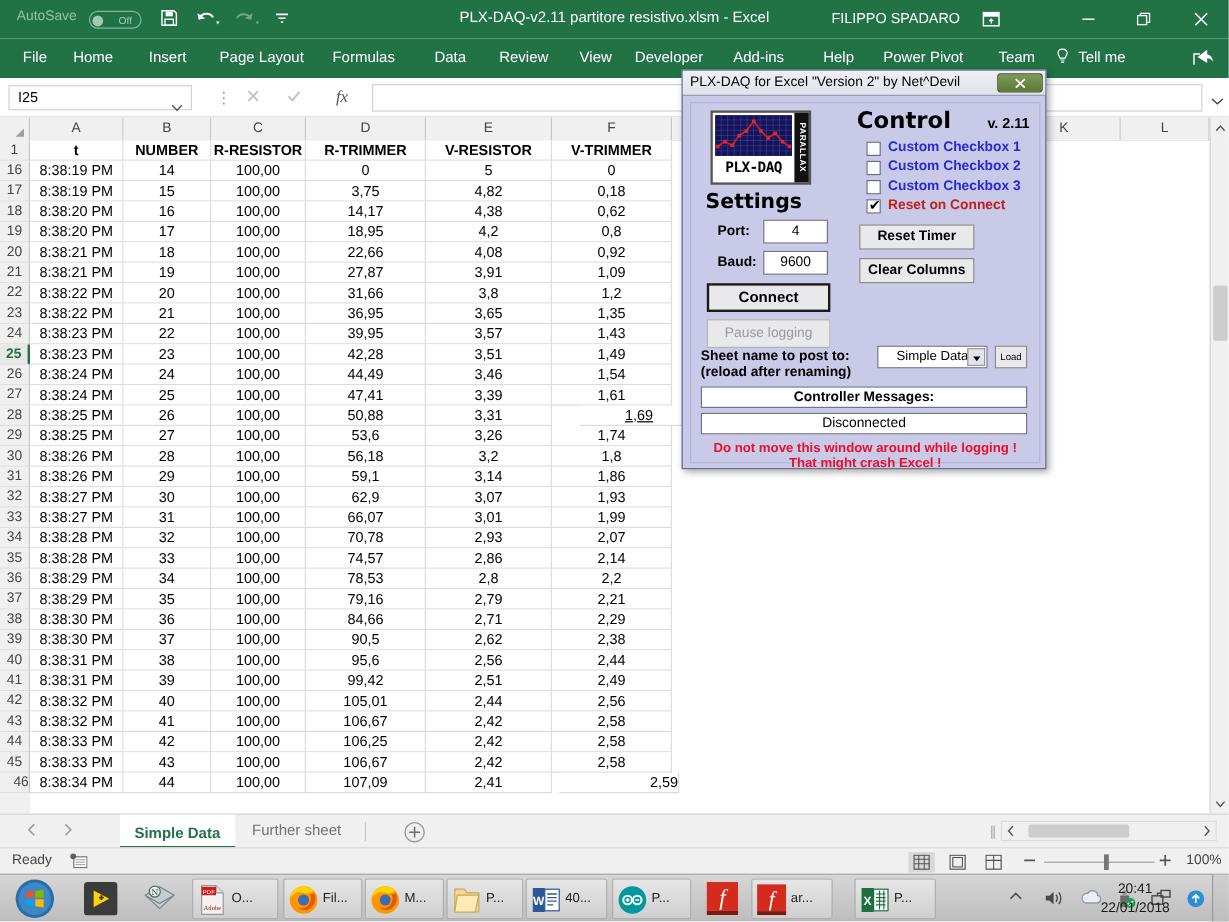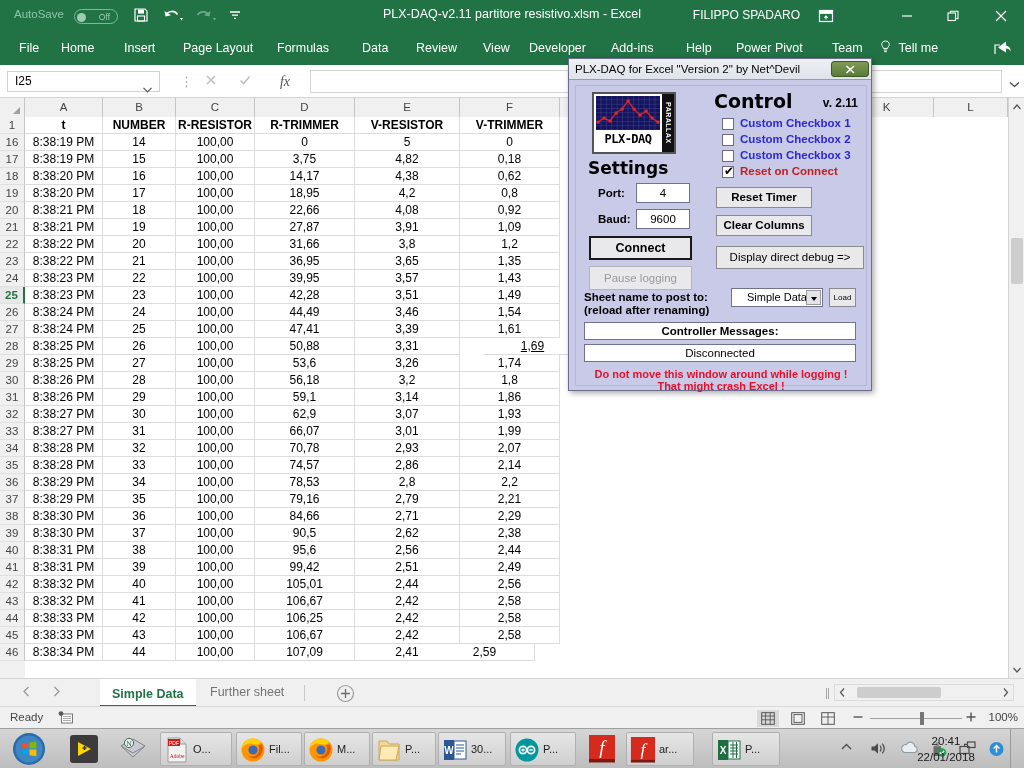--- a/index.html
+++ b/index.html
@@ -464,21 +464,21 @@
         <div class="rh" style="top: 357px;">36</div>
         <div class="rh" style="top: 374px;">37</div>
         <div class="rh" style="top: 391px;">38</div>
         <div class="rh" style="top: 408px;">39</div>
         <div class="rh" style="top: 425px;">40</div>
         <div class="rh" style="top: 442px;">41</div>
         <div class="rh" style="top: 459px;">42</div>
         <div class="rh" style="top: 476px;">43</div>
         <div class="rh" style="top: 493px;">44</div>
         <div class="rh" style="top: 510px;">45</div>
-        <div class="rh" style="top: 527px;">46</div>
+        <div class="rh" style="top: 527px; text-align: right;">46</div>
       </div>
     <div id="grid-rows">
         <div class="cellrow" style="top: 19px;">
           <span class="cell hdr" style="left: 0px; width: 78px;">t</span>
           <span class="cell hdr" style="left: 78px; width: 73px;">NUMBER</span>
           <span class="cell hdr" style="left: 151px; width: 79px;">R-RESISTOR</span>
           <span class="cell hdr" style="left: 230px; width: 100px;">R-TRIMMER</span>
           <span class="cell hdr" style="left: 330px; width: 105px;">V-RESISTOR</span>
           <span class="cell hdr" style="left: 435px; width: 100px;">V-TRIMMER</span>
         </div>
@@ -721,21 +721,21 @@
           <span class="cell c-num" style="left: 230px; width: 100px;">106,67</span>
           <span class="cell c-num" style="left: 330px; width: 105px;">2,42</span>
           <span class="cell c-num" style="left: 435px; width: 100px;">2,58</span>
         </div>
         <div class="cellrow" style="top: 546px;">
           <span class="cell c-time" style="left: 0px; width: 78px;">8:38:34 PM</span>
           <span class="cell c-num" style="left: 78px; width: 73px;">44</span>
           <span class="cell c-num" style="left: 151px; width: 79px;">100,00</span>
           <span class="cell c-num" style="left: 230px; width: 100px;">107,09</span>
           <span class="cell c-num" style="left: 330px; width: 105px;">2,41</span>
-          <span class="cell c-num" style="left: 410px; width: 100px;">2,59</span>
+          <span class="cell c-num" style="left: 441px; width: 100px; text-align: right;">2,59</span>
         </div>
       </div>
   </div>
 
   <div class="vscroll">
     <div class="vs-btn vs-up">
       <svg width="8" height="6" viewBox="0 0 8 6" style="margin:6px 4px">
           <path d="M0.5 5 L4 1 L7.5 5" fill="none" stroke="#555" stroke-width="1.2"></path>
         </svg>
     </div>
@@ -895,21 +895,20 @@
       </div>
       <div class="cbrow" style="left:146px; top:80px">
         <span class="cbox">
             <span class="tick">✔</span>
           </span>
         <span class="cblbl red">Reset on Connect</span>
       </div>
 
       <span class="pbtn" style="left:140px; top:101px; width:96px; height:21px; line-height:19px; font-weight:bold">Reset Timer</span>
       <span class="pbtn" style="left:140px; top:129px; width:96px; height:21px; line-height:19px; font-weight:bold">Clear Columns</span>
-      <span class="pbtn" style="left:140px; top:160px; width:148px; height:23px; line-height:21px">Display direct debug =&gt;</span>
 
       <div class="sheet-lbl" style="left:8px; top:205px">
         <div>Sheet name to post to:</div>
         <div>(reload after renaming)</div>
       </div>
       <div class="ddbox" style="left:155px; top:202px; width:92px; height:19px">
         <span>Simple Data</span>
         <span class="arrow">
             <i></i>
           </span>
@@ -992,21 +991,21 @@
       <span class="lbl">P...</span>
     </span>
 
     <span class="tbitem" style="left:438px; width:68px">
       <svg width="24" height="26" viewBox="0 0 24 26" style="margin:4px 0 0 4px">
           <rect x="1" y="3" width="10" height="20" fill="#2b5797"></rect>
           <text x="6" y="17" font-size="10" fill="#fff" font-family="Liberation Sans, sans-serif" font-weight="bold" text-anchor="middle">W</text>
           <rect x="11" y="4" width="12" height="18" fill="#fff" stroke="#2b5797" stroke-width="1"></rect>
           <path d="M13 8 h8 M13 11 h8 M13 14 h8 M13 17 h5" stroke="#2b5797" stroke-width="1.1"></path>
         </svg>
-      <span class="lbl">30...</span>
+      <span class="lbl">40...</span>
     </span>
 
     <span class="tbitem" style="left:510px; width:66px">
       <svg width="26" height="26" viewBox="0 0 26 26" style="margin:4px 0 0 3px">
           <circle cx="13" cy="13" r="11.5" fill="#00979d"></circle>
           <g fill="none" stroke="#fff" stroke-width="1.7">
             <circle cx="9" cy="13" r="3.6"></circle>
             <circle cx="17" cy="13" r="3.6"></circle>
             <path d="M12.6 13 h.8"></path>
           </g>

